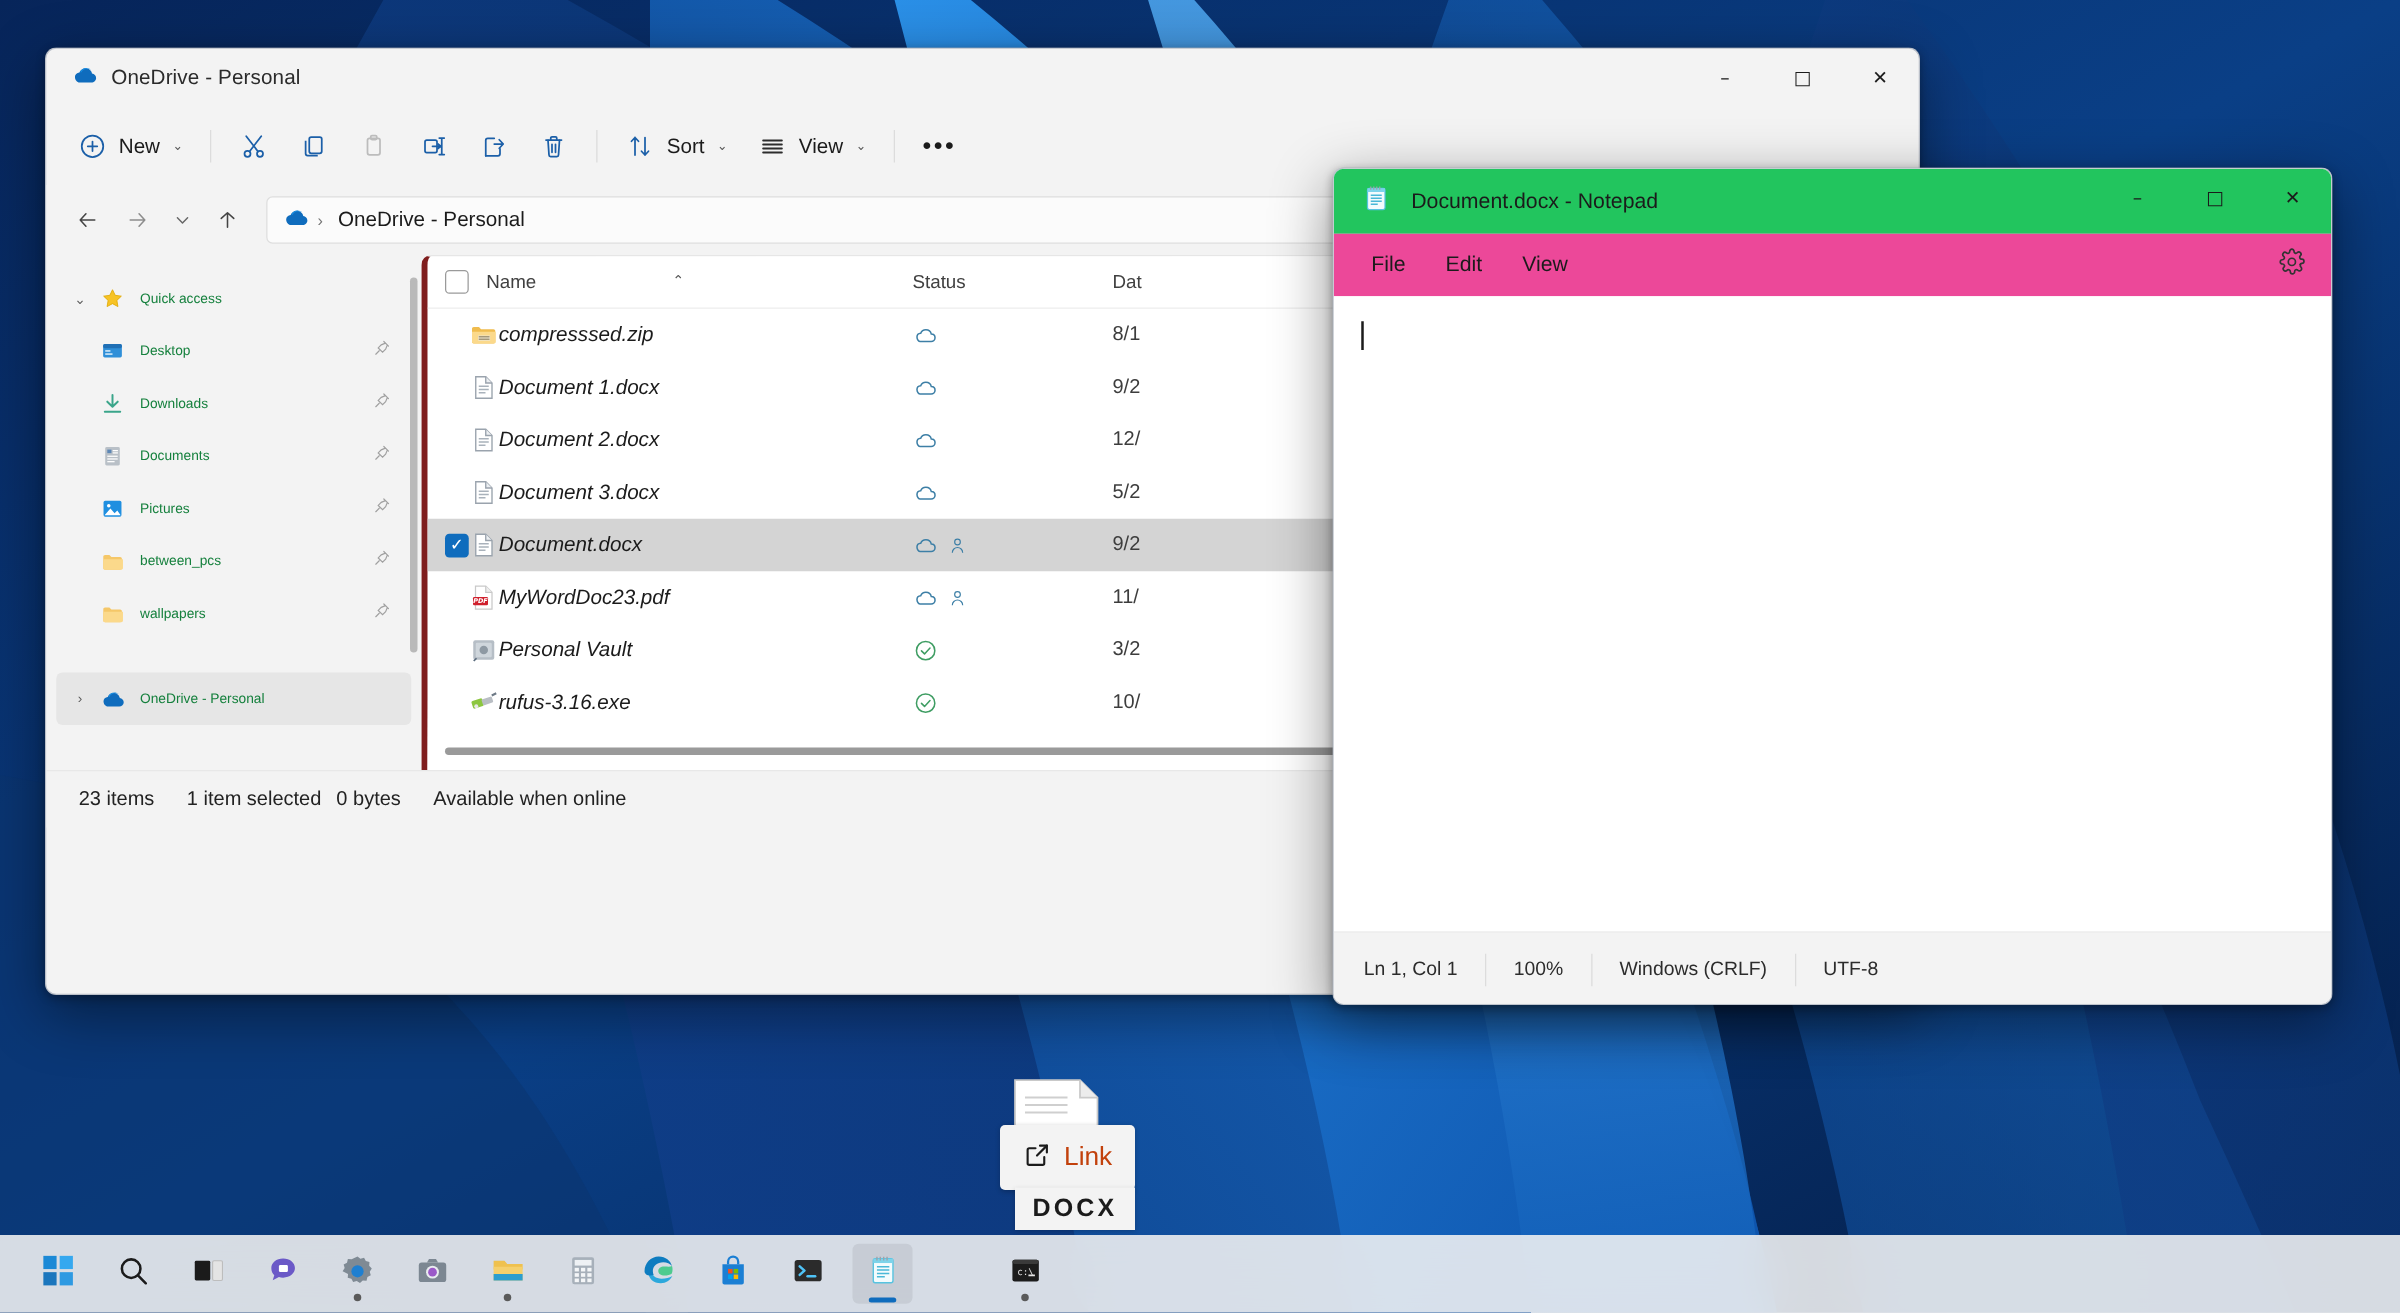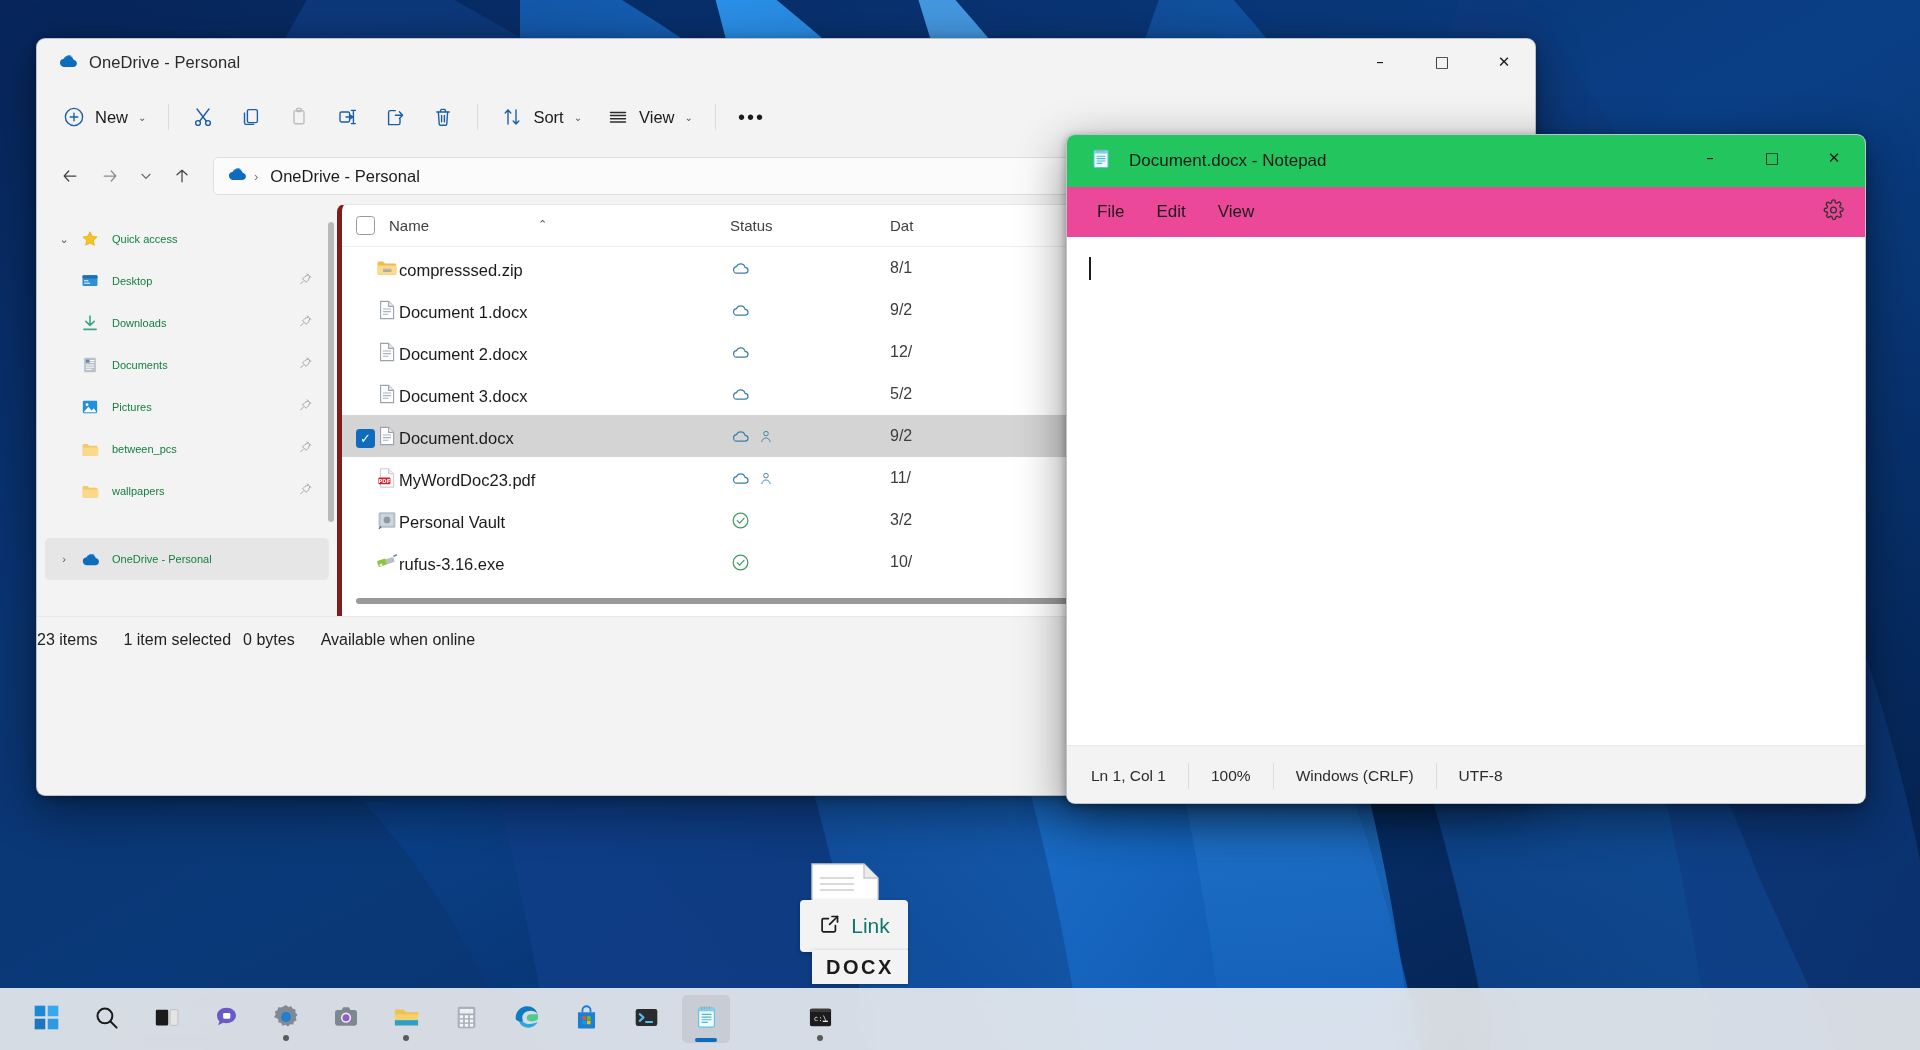--- a/index.html
+++ b/index.html
@@ -70,34 +70,34 @@
   .fe-list { flex: 1; background: #ffffff; border-top-left-radius: 8px; border-left: 5px solid #7f1d1d; border-top: 1px solid #e6e6e6; position: relative; overflow: hidden; }
   .list-header { height: 42px; display: flex; align-items: center; border-bottom: 1px solid #ededed; font-size: 15px; color: #404040; }
   .hdr-name { display: flex; align-items: center; gap: 14px; padding-left: 14px; width: 388px; position: relative; }
   .hdr-status { width: 160px; }
   .hdr-date { width: 150px; }
   .sort-caret { position: absolute; left: 196px; top: 2px; font-size: 11px; color: #555; }
   .sel-all-box { width: 19px; height: 19px; border: 1.6px solid #9a9a9a; border-radius: 3.5px; background: #fff; }
 
   .row { height: 42px; display: flex; align-items: center; font-size: 16.5px; color: #1b1b1b; }
   .row.selected { background: #d4d4d4; }
-  .row-name { display: flex; align-items: flex-end; padding-left: 14px; width: 388px; }
+  .row-name { display: flex; align-items: center; padding-left: 14px; width: 388px; font-style: italic; }
   .row-check { width: 19px; height: 19px; border-radius: 3.5px; flex: none; }
   .row-check.on { background: #0f6cbd; display: flex; align-items: center; justify-content: center; }
   .row-check.on::after { content: "✓"; color: #fff; font-size: 13px; line-height: 1; font-family: "DejaVu Sans", sans-serif; }
   .file-ico { width: 24px; height: 24px; flex: none; display: block; }
   .row-status { width: 160px; display: flex; align-items: center; gap: 7px; }
   .row-date { width: 150px; color: #3d3d3d; font-size: 16px; }
 
   .hscroll { position: absolute; left: 14px; right: 2px; bottom: 12px; height: 6px; }
   .hscroll i { display: block; height: 6px; background: #9a9a9a; border-radius: 3px; width: 84%; }
   .vscroll-nav { position: absolute; right: 3px; top: 18px; width: 6px; height: 330px; }
   .vscroll-nav i { display: block; width: 6px; height: 300px; background: #b9b9b9; border-radius: 3px; }
 
-  .fe-status { height: 46px; display: flex; align-items: center; gap: 0; padding-left: 0; font-size: 16px; color: #222; background: #f3f3f3; border-top: 1px solid #e8e8e8; }
+  .fe-status { height: 46px; display: flex; align-items: center; gap: 0; padding-left: 26px; font-size: 16px; color: #222; background: #f3f3f3; border-top: 1px solid #e8e8e8; }
   .st-seg { padding-right: 26px; }
   .st-seg.tight { padding-right: 12px; }
 
   
   #notepad { left: 1066px; top: 134px; width: 800px; height: 670px; background: #f7f7f7; }
   .np-titlebar { height: 52px; display: flex; align-items: center; position: relative; background: #22c55e; }
   .np-title-left { display: flex; align-items: center; gap: 16px; padding-left: 22px; }
   .np-title-text { font-size: 17px; color: #1b1b1b; }
   .np-caption { position: absolute; right: 0; top: 0; display: flex; height: 52px; }
   .np-menubar { height: 50px; display: flex; align-items: center; padding-left: 14px; background: #ec4899; position: relative; }
@@ -112,21 +112,21 @@
 
   
   #drag-ghost { position: absolute; left: 800px; top: 862px; width: 108px; }
   .dg-card { position: relative; width: 108px; }
   .dg-page { position: relative; width: 78px; height: 60px; margin-left: 10px; }
   .dg-badge {
     position: absolute; left: 0; top: 38px; width: 108px; height: 52px; background: #f3f3f3;
     border-radius: 4px; display: flex; align-items: center; justify-content: center; gap: 9px;
     box-shadow: 0 1px 4px rgba(0,0,0,.22);
   }
-  .dg-badge-text { font-size: 21px; color: #0f766e; }
+  .dg-badge-text { font-size: 21px; color: #c2410c; }
   .dg-ext {
     position: absolute; left: 12px; top: 88px; width: 96px; height: 34px; background: #f3f3f3;
     display: flex; align-items: center; justify-content: center; font-size: 20px; letter-spacing: 2.5px;
     color: #1b1b1b; font-weight: 600; box-shadow: 0 1px 4px rgba(0,0,0,.22);
   }
 
   
   #taskbar {
     position: absolute; left: 0; bottom: 0; width: 1920px; height: 62px;
     background: rgba(243,243,243,.88); backdrop-filter: blur(18px);

